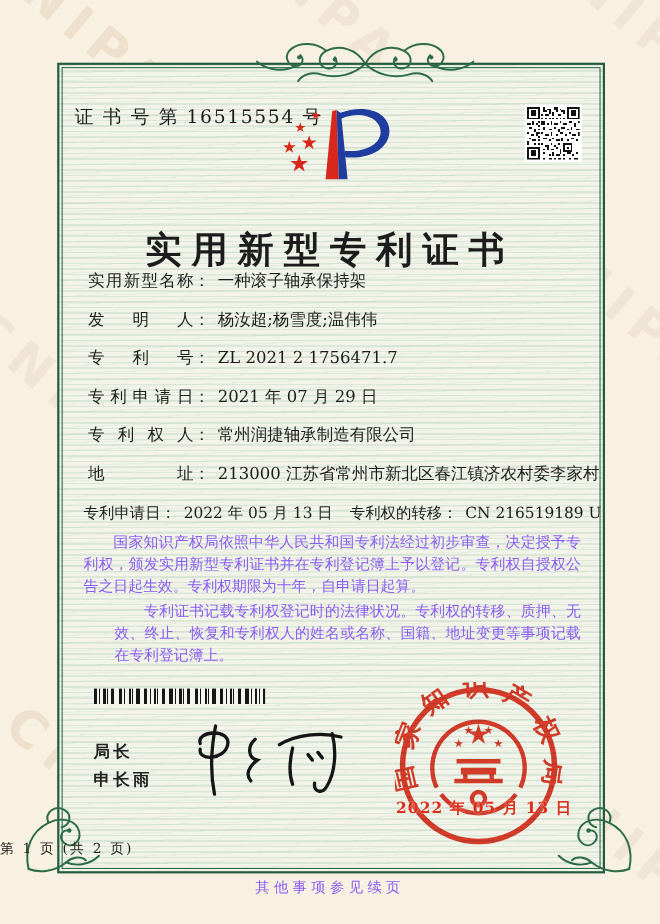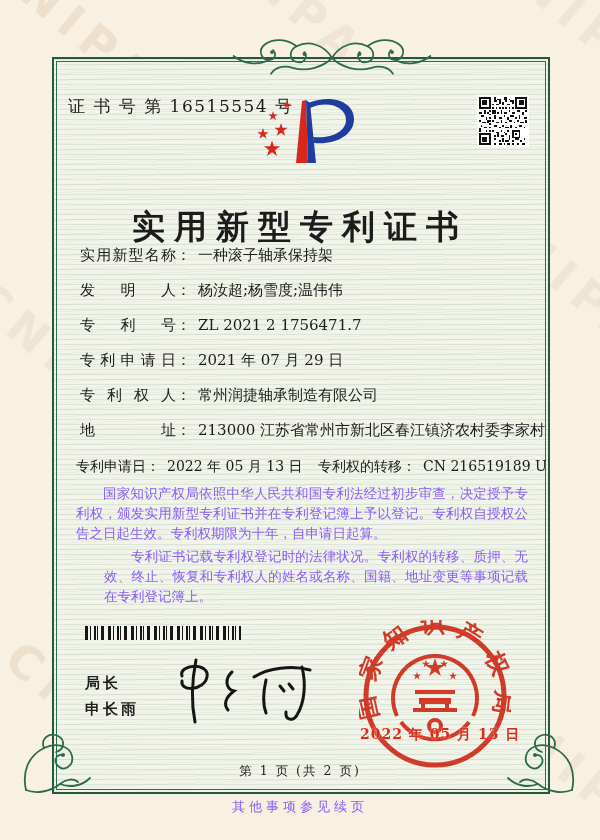--- a/index.html
+++ b/index.html
@@ -46,21 +46,21 @@
           font-size:15px;letter-spacing:3px;color:#222;}
   .signer.role{top:674px;text-align:center;}
   .signer.name{top:700px;}
   .sig-svg{left:158px;top:650px;z-index:3;}
 
   .seal-svg{left:359px;top:620px;z-index:3;mix-blend-mode:multiply;opacity:.93;}
   .seal-date{left:360px;top:726px;width:150px;text-align:center;z-index:4;color:#dd2c1a;
              font-weight:700;font-size:14px;letter-spacing:1px;
              text-shadow:0 0 2px rgba(245,245,236,.85);white-space:nowrap;}
 
-  .pageinfo{left:0;top:763px;width:100%;text-align:center;font-size:12.5px;letter-spacing:2px;}
+  .pageinfo{left:0;top:763px;width:100%;font-size:12.5px;letter-spacing:2px;}
   .note{left:0;top:798px;width:100%;text-align:center;font-size:13px;letter-spacing:4px;color:#8b5cf6;}
 
   .qr{left:477px;top:95px;width:52px;height:52px;background:#fff;padding:2px;box-sizing:border-box;}
   .logo-svg{left:250px;top:93px;}
 
   .orn{z-index:2;}
   .orn path{stroke:#2d6b47;stroke-width:1.8;fill:none;stroke-linecap:round;}
   .orn .leaf{fill:#2d6b47;stroke:none;}
 </style>
 </head>

